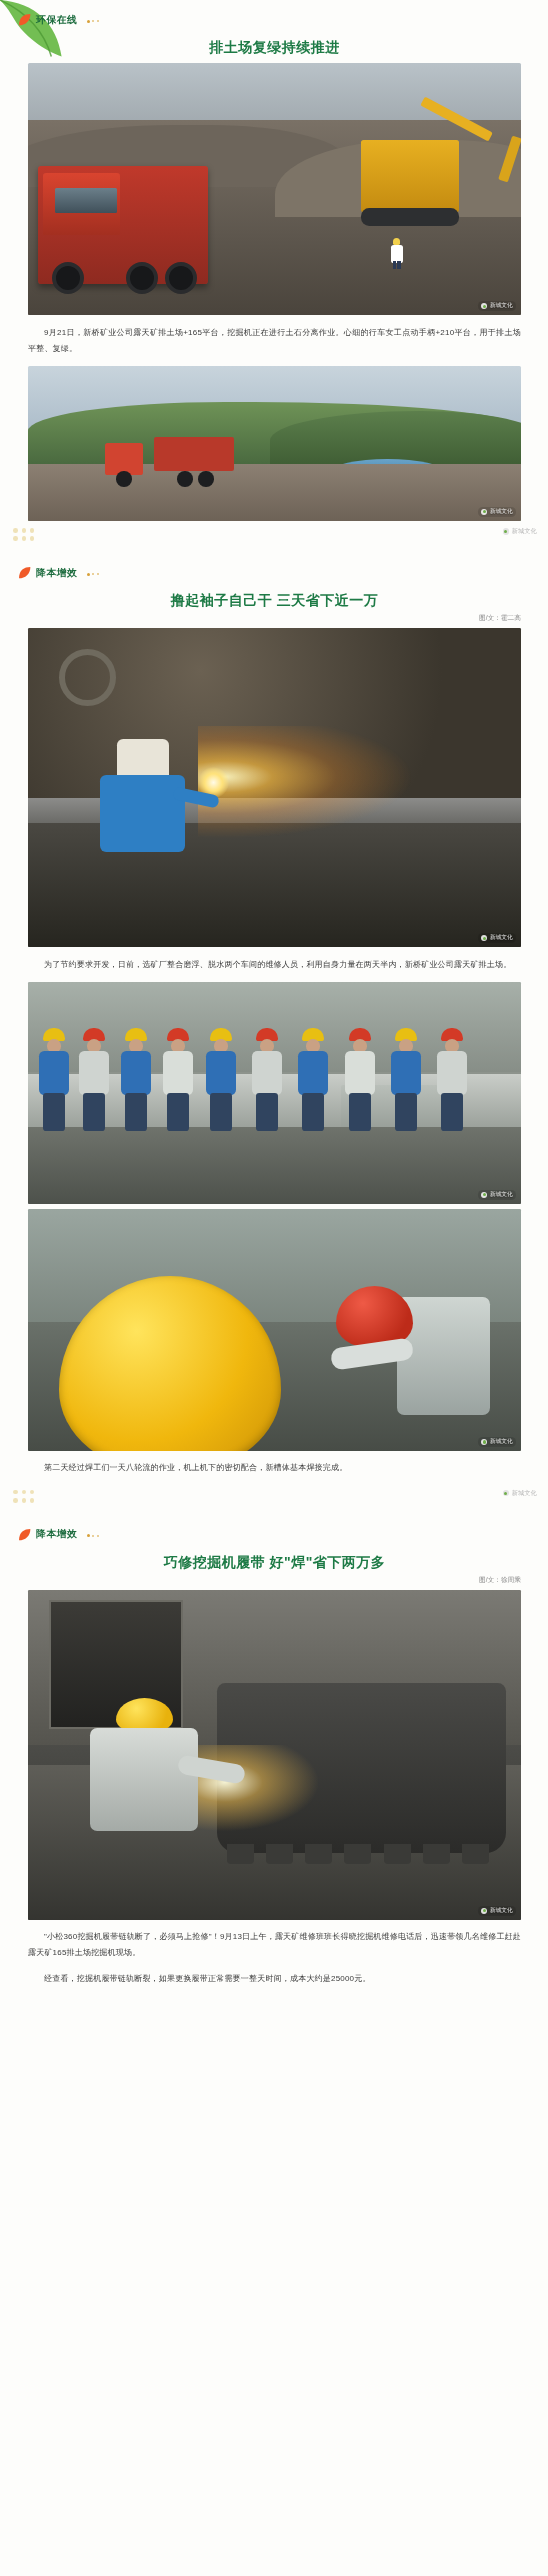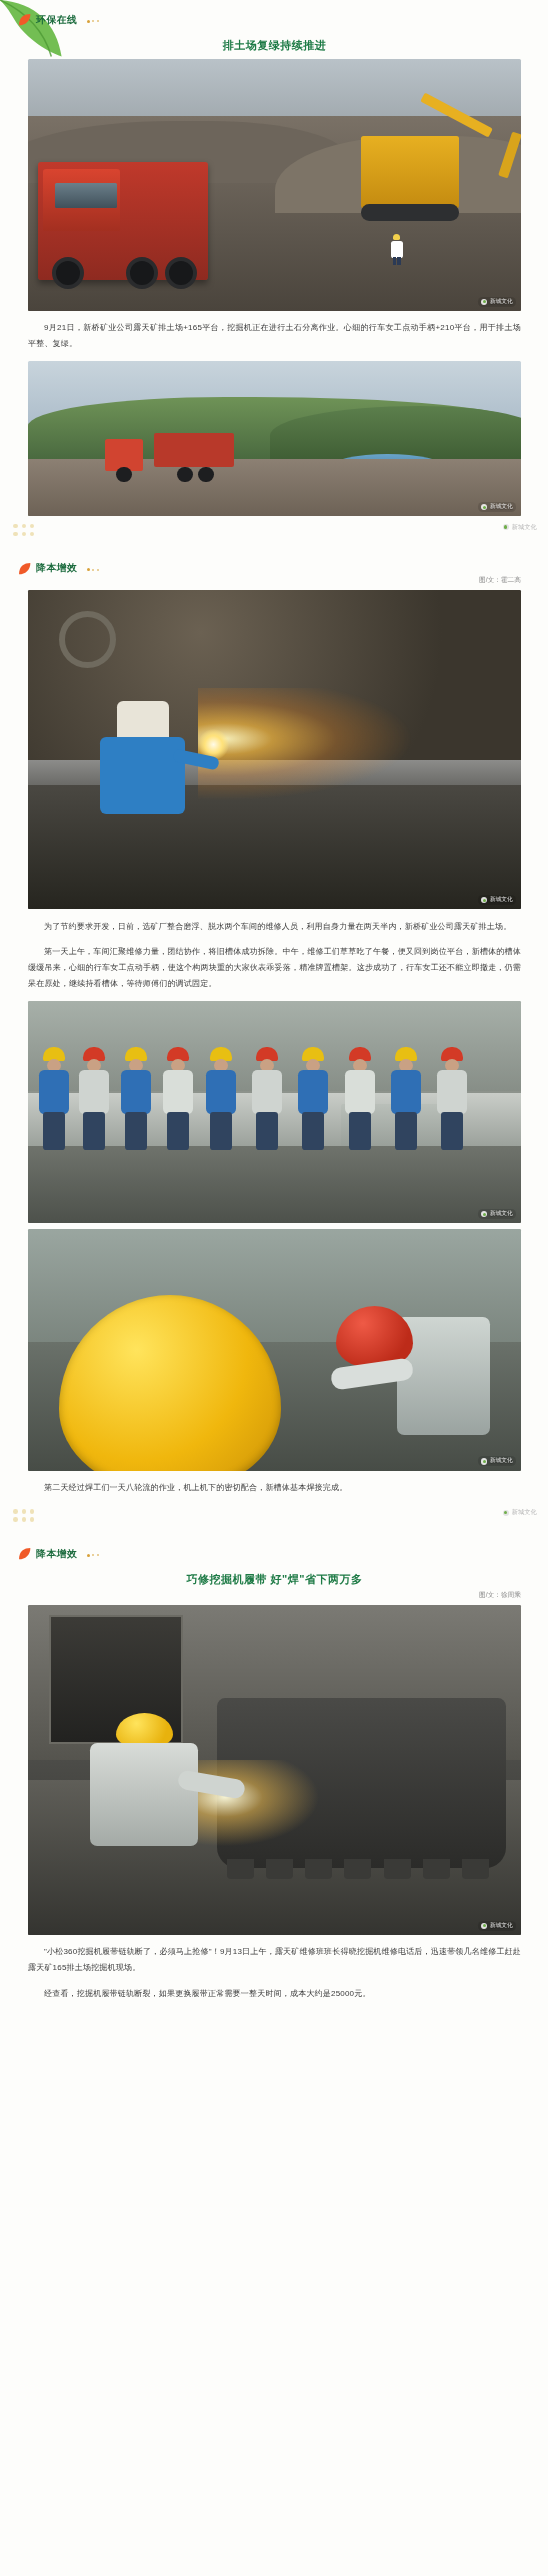--- a/index.html
+++ b/index.html
@@ -58,21 +58,21 @@
   .tag-dots i {
     display: block;
     width: 3.1px; height: 3.1px;
     background: #d8a13a;
     border-radius: 50%;
   }
   .tag-dots i.small { width: 2.1px; height: 2.1px; background: #e3c07a; }
 
   .article-title {
     text-align: center;
-    font-size: 11px;
+    font-size: 14px;
     font-weight: bold;
     color: #1d7a45;
     letter-spacing: 0.5px;
     margin: 9.3px 0 3.1px 0;
     padding: 0 31px;
     line-height: 1.5;
   }
   .byline {
     text-align: right;
     font-size: 6.7px;
@@ -468,20 +468,21 @@
       </svg>
       <span class="tag-label">降本增效</span>
       <span class="tag-dots">
           <i></i>
           <i class="small"></i>
           <i class="small"></i>
         </span>
     </div>
   </div>
 
+  <h2 class="article-title">撸起袖子自己干 三天省下近一万</h2>
   <div class="byline">图/文：霍二高</div>
 
   <div class="content">
 
     <div class="photo ph3">
       <div class="wall"></div>
         <div class="beam"></div>
         <div class="floor"></div>
       <div class="pipe"></div>
       <div class="sparks"></div>
@@ -491,21 +492,20 @@
           <div class="body"></div>
           <div class="arm"></div>
         </div>
       <div class="watermark">
         <span class="wm-dot"></span>
         <span>新城文化</span>
       </div>
     </div>
 
     <p class="para">为了节约要求开发，日前，选矿厂整合磨浮、脱水两个车间的维修人员，利用自身力量在两天半内，新桥矿业公司露天矿排土场。</p>
-    <p class="para">第一天上午，车间汇聚维修力量，团结协作，将旧槽体成功拆除。中午，维修工们草草吃了午餐，便又回到岗位平台，新槽体的槽体缓缓吊来，心细的行车女工点动手柄，使这个构两块重的大家伙表乖妥落，精准牌置槽架。这步成功了，行车女工还不能立即撤走，仍需呆在原处，继续持看槽体，等待师傅们的调试固定。</p>
 
     <div class="photo ph4">
       <div class="bg"></div>
         <div class="trough"></div>
         <div class="box"></div>
         <div class="ground"></div>
       <div class="worker-row">
         <div class="wk" style="left:9.3px;">
             <div class="hat" style="background:#e8bf12"></div>
             <div class="head"></div>

